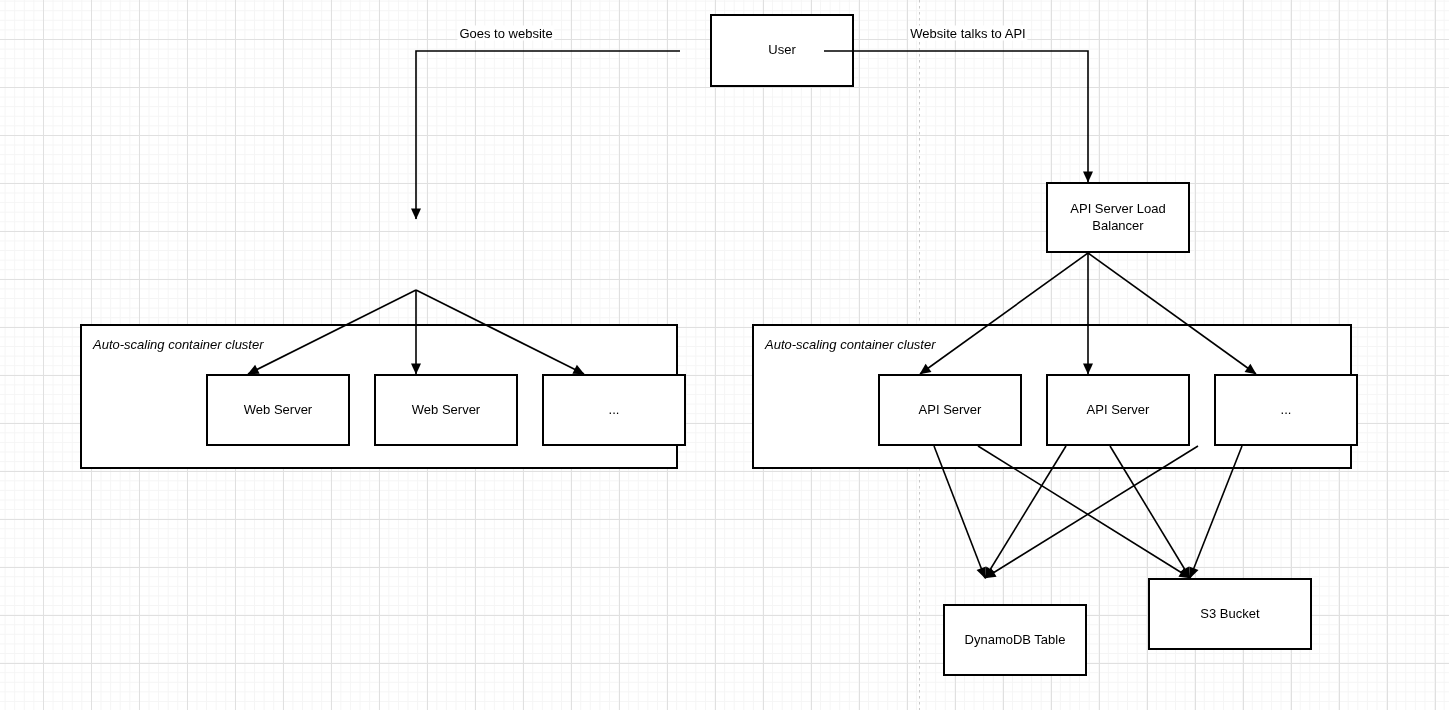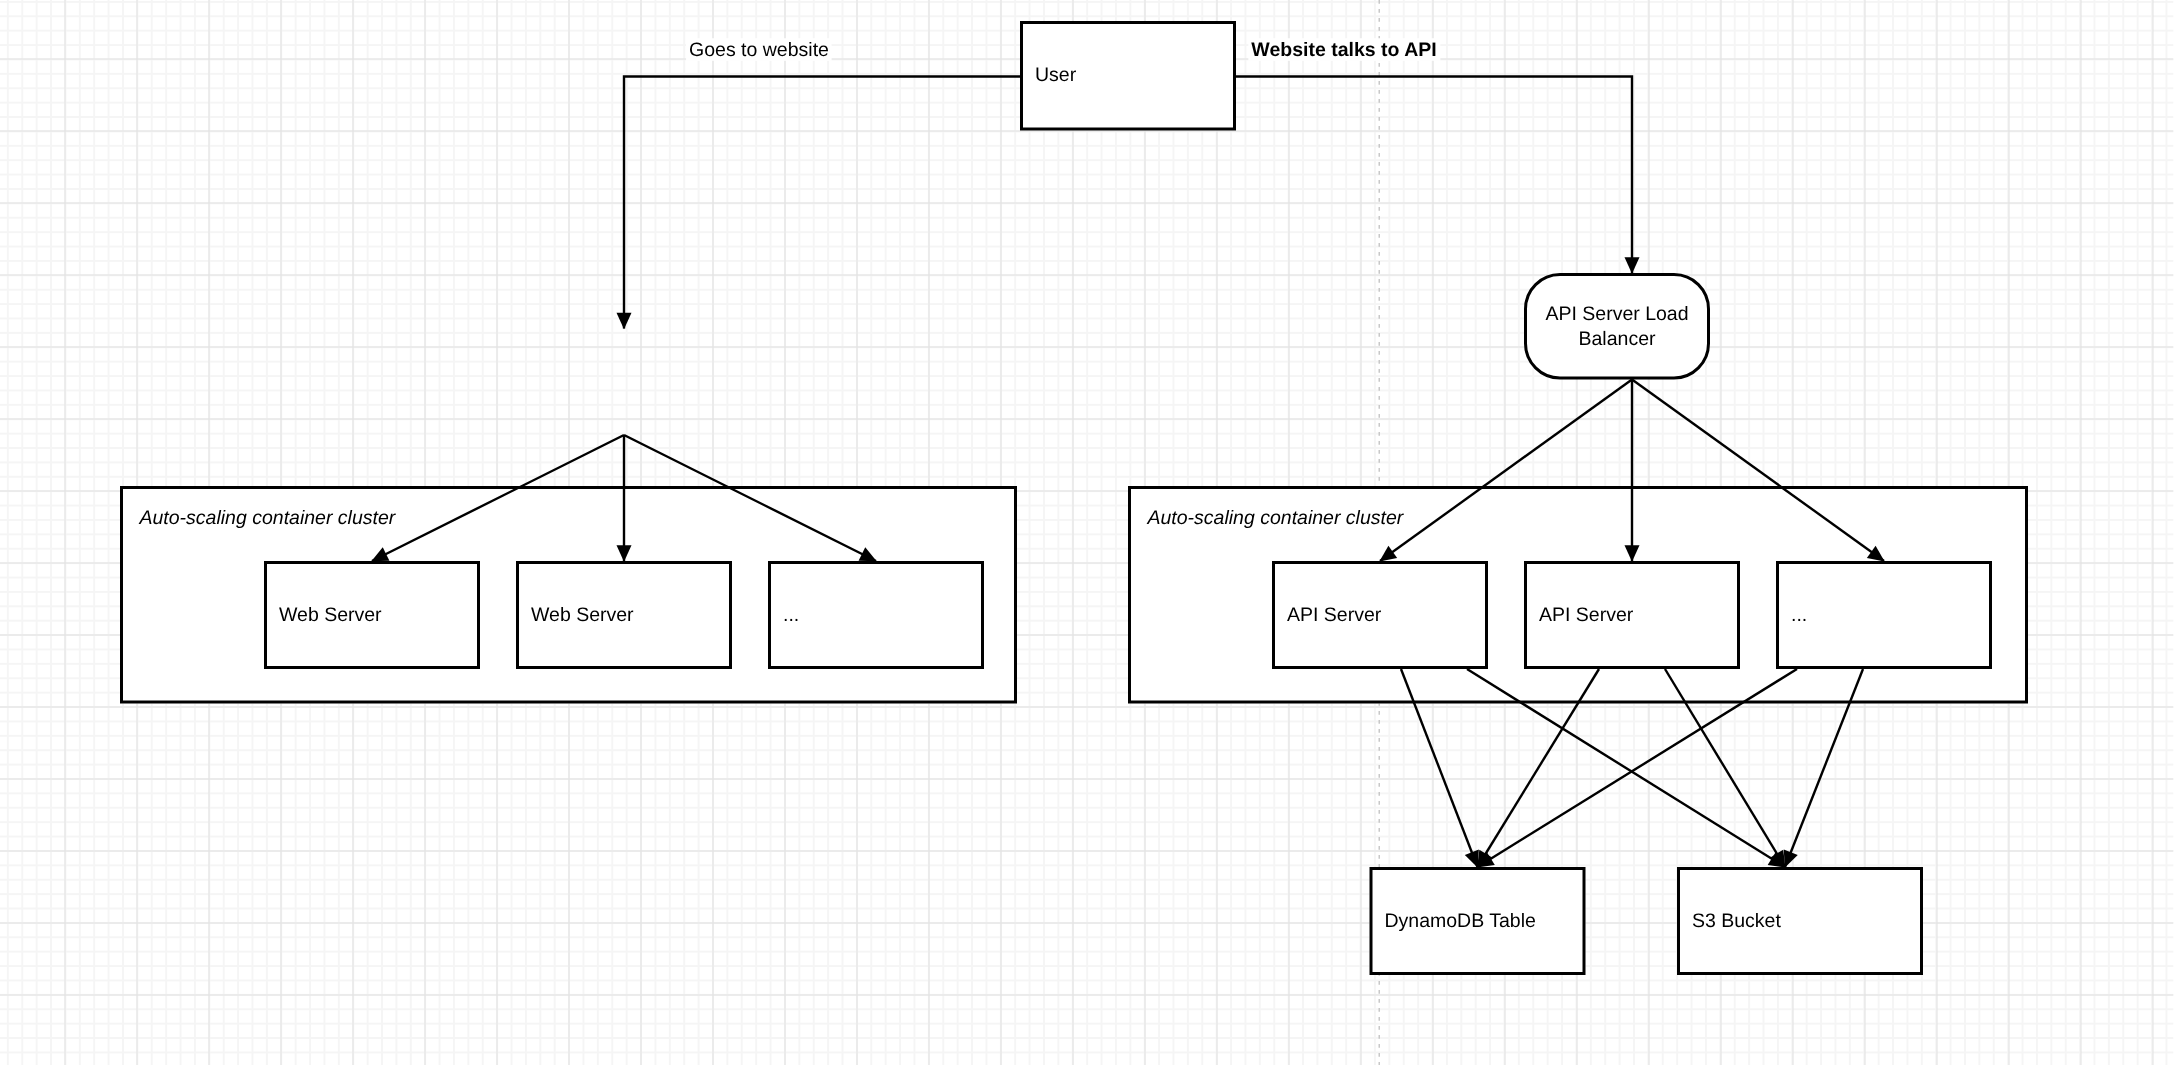--- a/index.html
+++ b/index.html
@@ -27,26 +27,27 @@
   #divider-layer { z-index: 0; pointer-events: none; }
   #edge-layer { z-index: 3; pointer-events: none; }
   #edge-layer polyline { pointer-events: stroke; }
   .node {
     position: absolute;
     box-sizing: border-box;
     border: 2px solid #000000;
     background: #ffffff;
     display: flex;
     align-items: center;
-    justify-content: flex-start;
+    justify-content: center;
     text-align: center;
     font-size: 13px;
     line-height: 1.3;
     padding: 2px 8px;
     z-index: 2;
+    margin-left: 30px;
   }
   .container-node {
     position: absolute;
     box-sizing: border-box;
     border: 2px solid #000000;
     background: #ffffff;
     font-size: 13px;
     z-index: 1;
   }
   .container-label {
@@ -91,21 +92,21 @@
       <polyline points="934,446 985,578" fill="none" stroke="#000000" stroke-width="1.6" marker-end="url(#arrowhead)"></polyline>
       <polyline points="978,446 1190,578" fill="none" stroke="#000000" stroke-width="1.6" marker-end="url(#arrowhead)"></polyline>
       <polyline points="1066,446 985,578" fill="none" stroke="#000000" stroke-width="1.6" marker-end="url(#arrowhead)"></polyline>
       <polyline points="1110,446 1190,578" fill="none" stroke="#000000" stroke-width="1.6" marker-end="url(#arrowhead)"></polyline>
       <polyline points="1198,446 985,578" fill="none" stroke="#000000" stroke-width="1.6" marker-end="url(#arrowhead)"></polyline>
       <polyline points="1242,446 1190,578" fill="none" stroke="#000000" stroke-width="1.6" marker-end="url(#arrowhead)"></polyline>
     </svg>
 <div class="node" style="left: 680px; top: 14px; width: 144px; height: 73px;">
       <span>User</span>
     </div>
-    <div class="node" style="left: 1016px; top: 182px; width: 124px; height: 71px; border-radius: 24px;">
+    <div class="node" style="left: 1016px; top: 182px; width: 144px; height: 71px;">
       <span>API Server Load Balancer</span>
     </div>
     <div class="container-node" style="left: 80px; top: 324px; width: 598px; height: 145px;">
       <span class="container-label">Auto-scaling container cluster</span>
     </div>
     <div class="container-node" style="left: 752px; top: 324px; width: 600px; height: 145px;">
       <span class="container-label">Auto-scaling container cluster</span>
     </div>
     <div class="node" style="left: 176px; top: 374px; width: 144px; height: 72px;">
       <span>Web Server</span>
@@ -118,21 +119,21 @@
     </div>
     <div class="node" style="left: 848px; top: 374px; width: 144px; height: 72px;">
       <span>API Server</span>
     </div>
     <div class="node" style="left: 1016px; top: 374px; width: 144px; height: 72px;">
       <span>API Server</span>
     </div>
     <div class="node" style="left: 1184px; top: 374px; width: 144px; height: 72px;">
       <span>...</span>
     </div>
-    <div class="node" style="left: 913px; top: 578px; width: 144px; height: 72px;">
+    <div class="node" style="left: 913px; top: 604px; width: 144px; height: 72px;">
       <span>DynamoDB Table</span>
     </div>
     <div class="node" style="left: 1118px; top: 578px; width: 164px; height: 72px;">
       <span>S3 Bucket</span>
     </div>
     <div class="edge-label" style="left: 506px; top: 33px;">Goes to website</div>
-    <div class="edge-label" style="left: 896px; top: 33px; font-weight: bold;">Website talks to API</div>
+    <div class="edge-label" style="left: 968px; top: 33px;">Website talks to API</div>
   </div>
 
 </body></html>

